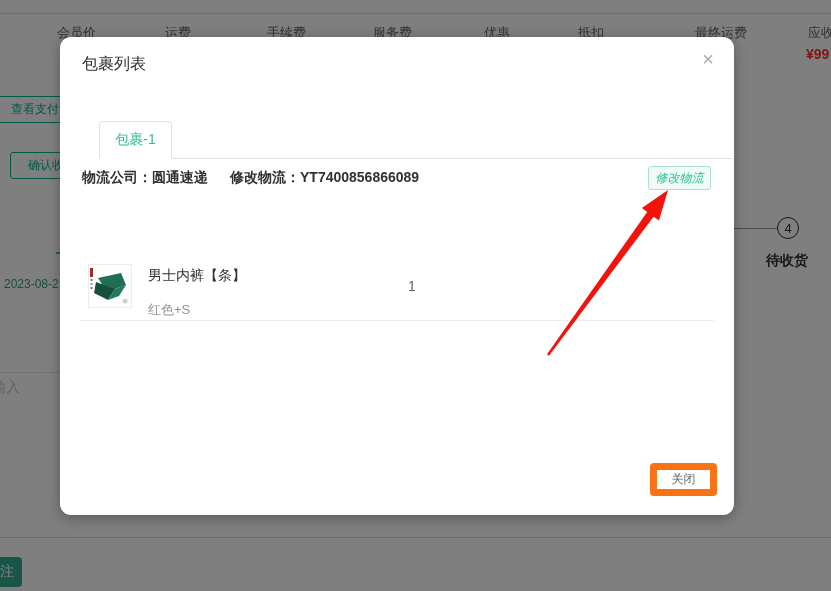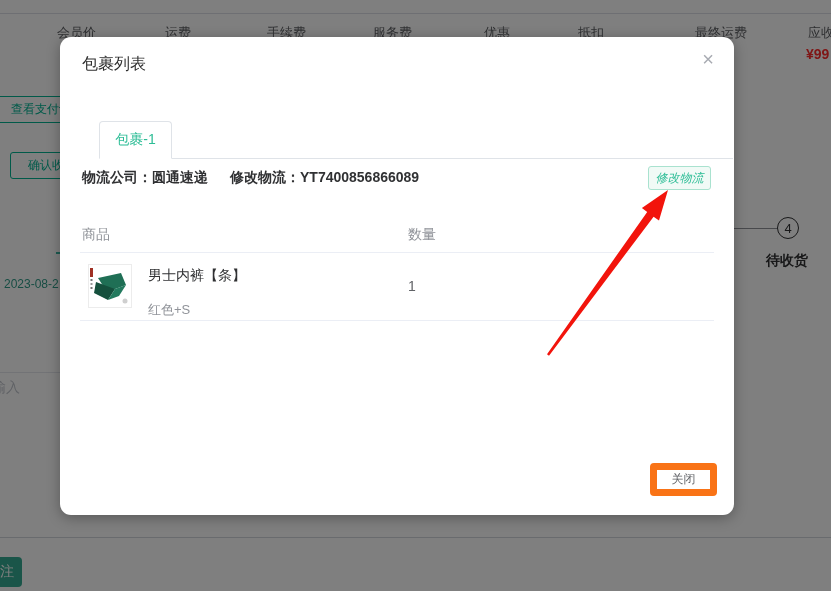--- a/index.html
+++ b/index.html
@@ -114,24 +114,20 @@
 
     <div class="m-logi">
       <span>物流公司：圆通速递</span>
       <span class="gap"></span>
       <span>修改物流：YT7400856866089</span>
     </div>
     <div class="m-edit-btn">
       <span>修改物流</span>
     </div>
 
-    <div class="m-thead">
-      <span class="m-th" style="left:2px">商品</span>
-      <span class="m-th" style="left:328px">数量</span>
-    </div>
 
     <div class="m-row">
       <div class="m-thumb">
         <svg width="42" height="42" viewBox="0 0 42 42">
           <rect x="0" y="0" width="42" height="42" fill="#ffffff"></rect>
           <rect x="1" y="3" width="3" height="9" fill="#a03024"></rect>
           <rect x="1.5" y="14" width="2" height="2" fill="#777"></rect>
           <rect x="1.5" y="18" width="2" height="2" fill="#999"></rect>
           <rect x="1.5" y="22" width="2" height="2" fill="#777"></rect>
           <polygon points="9,13 32,8 37,20 18,27" fill="#1f6f55"></polygon>

